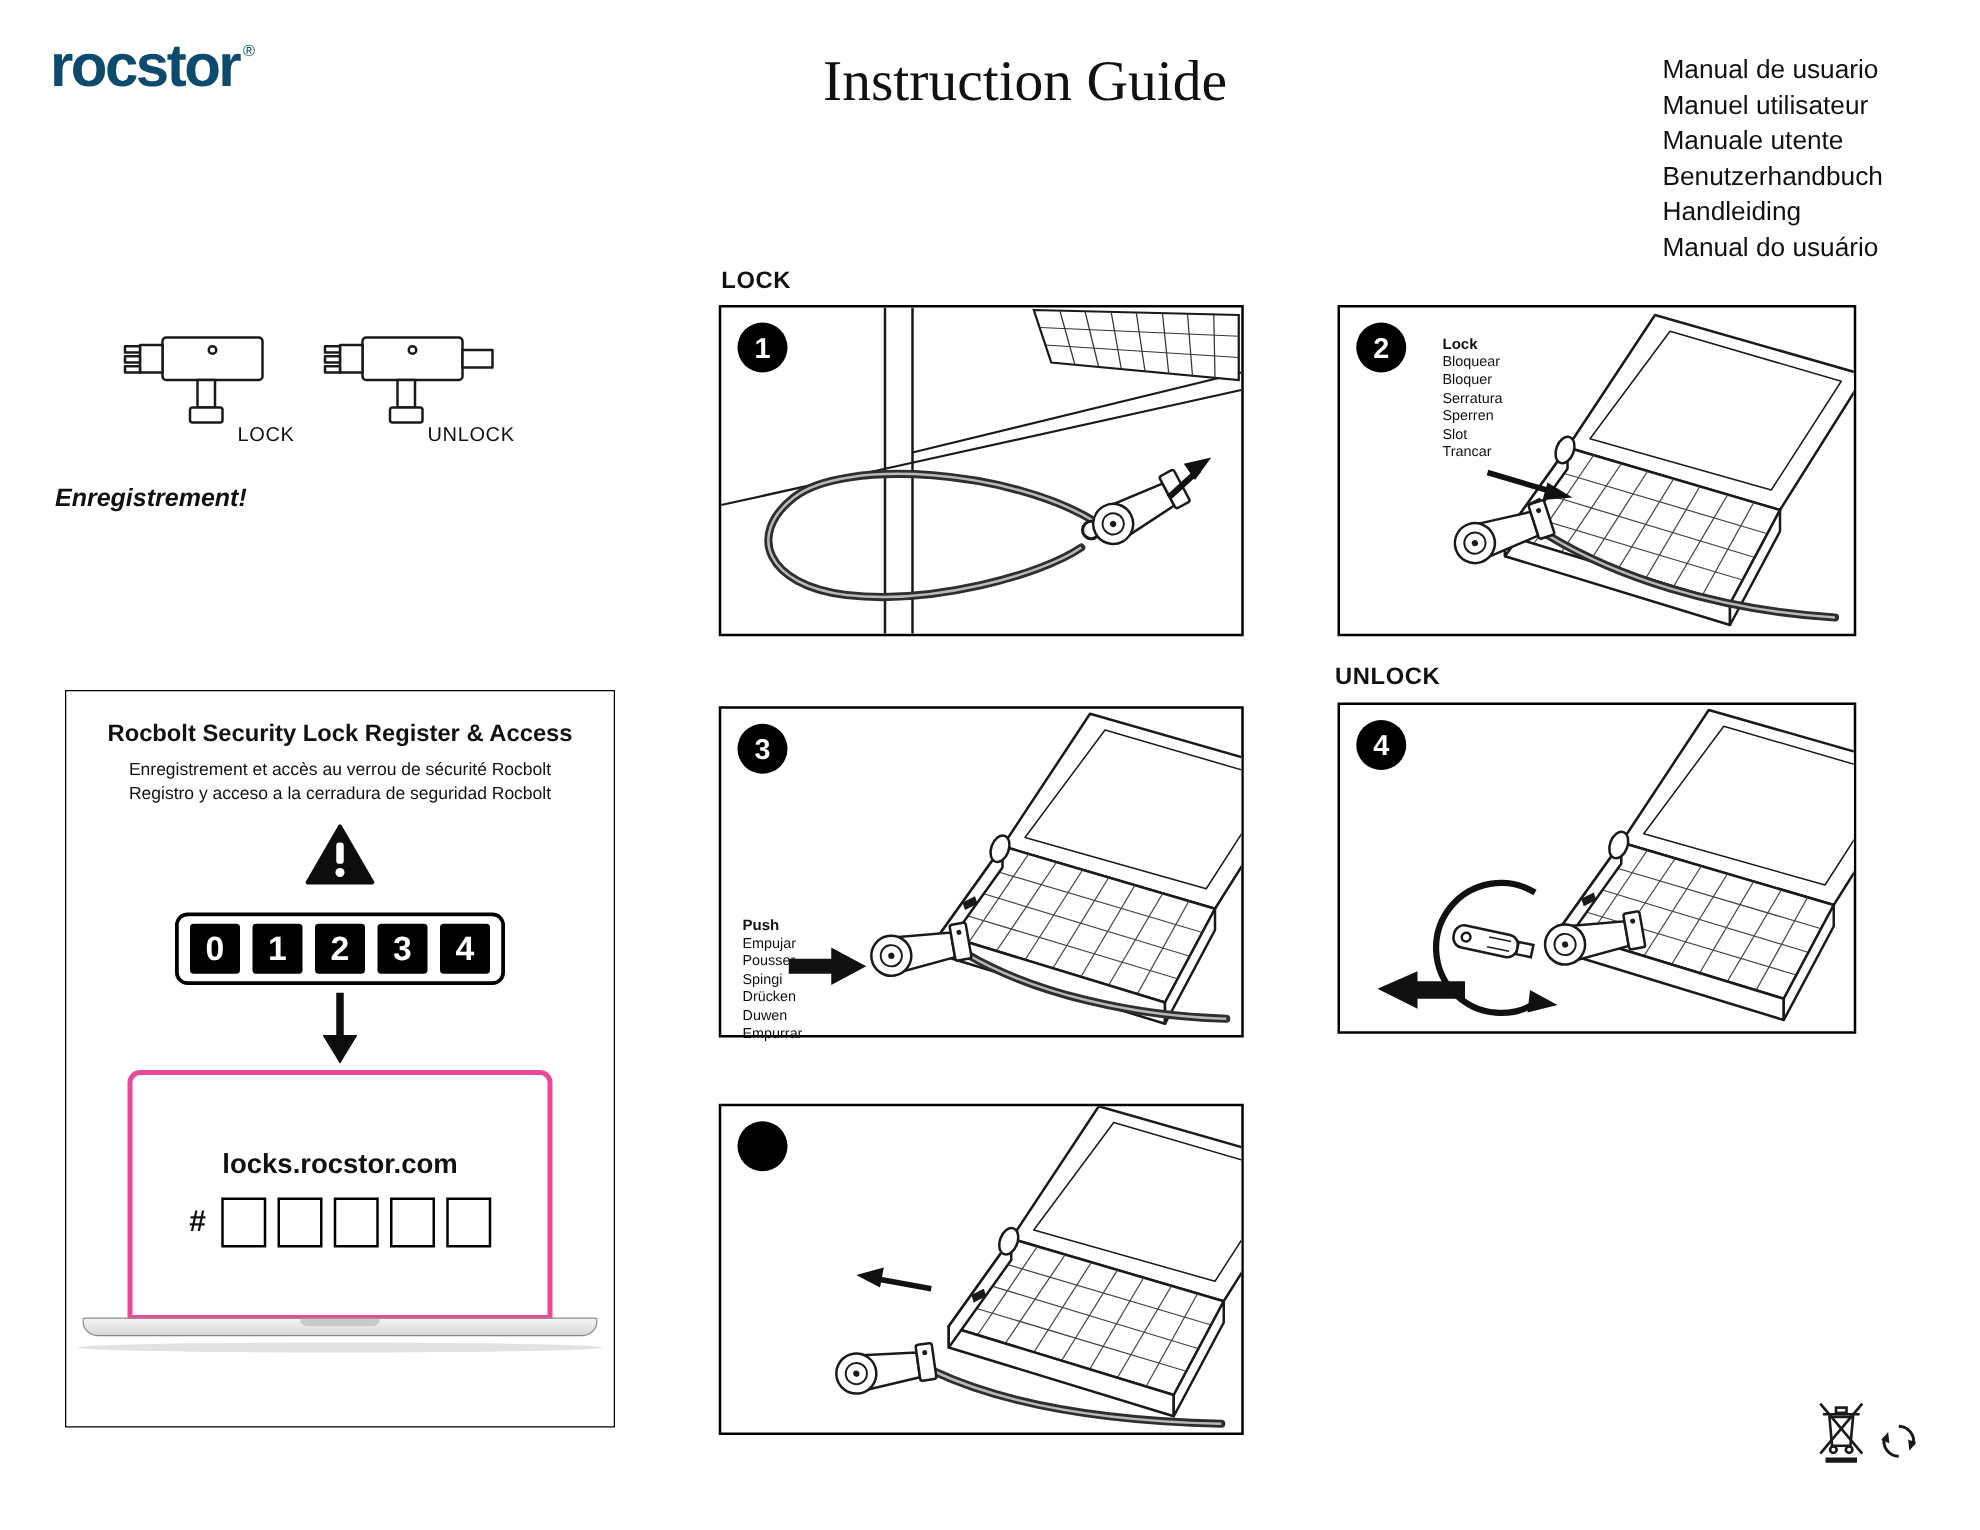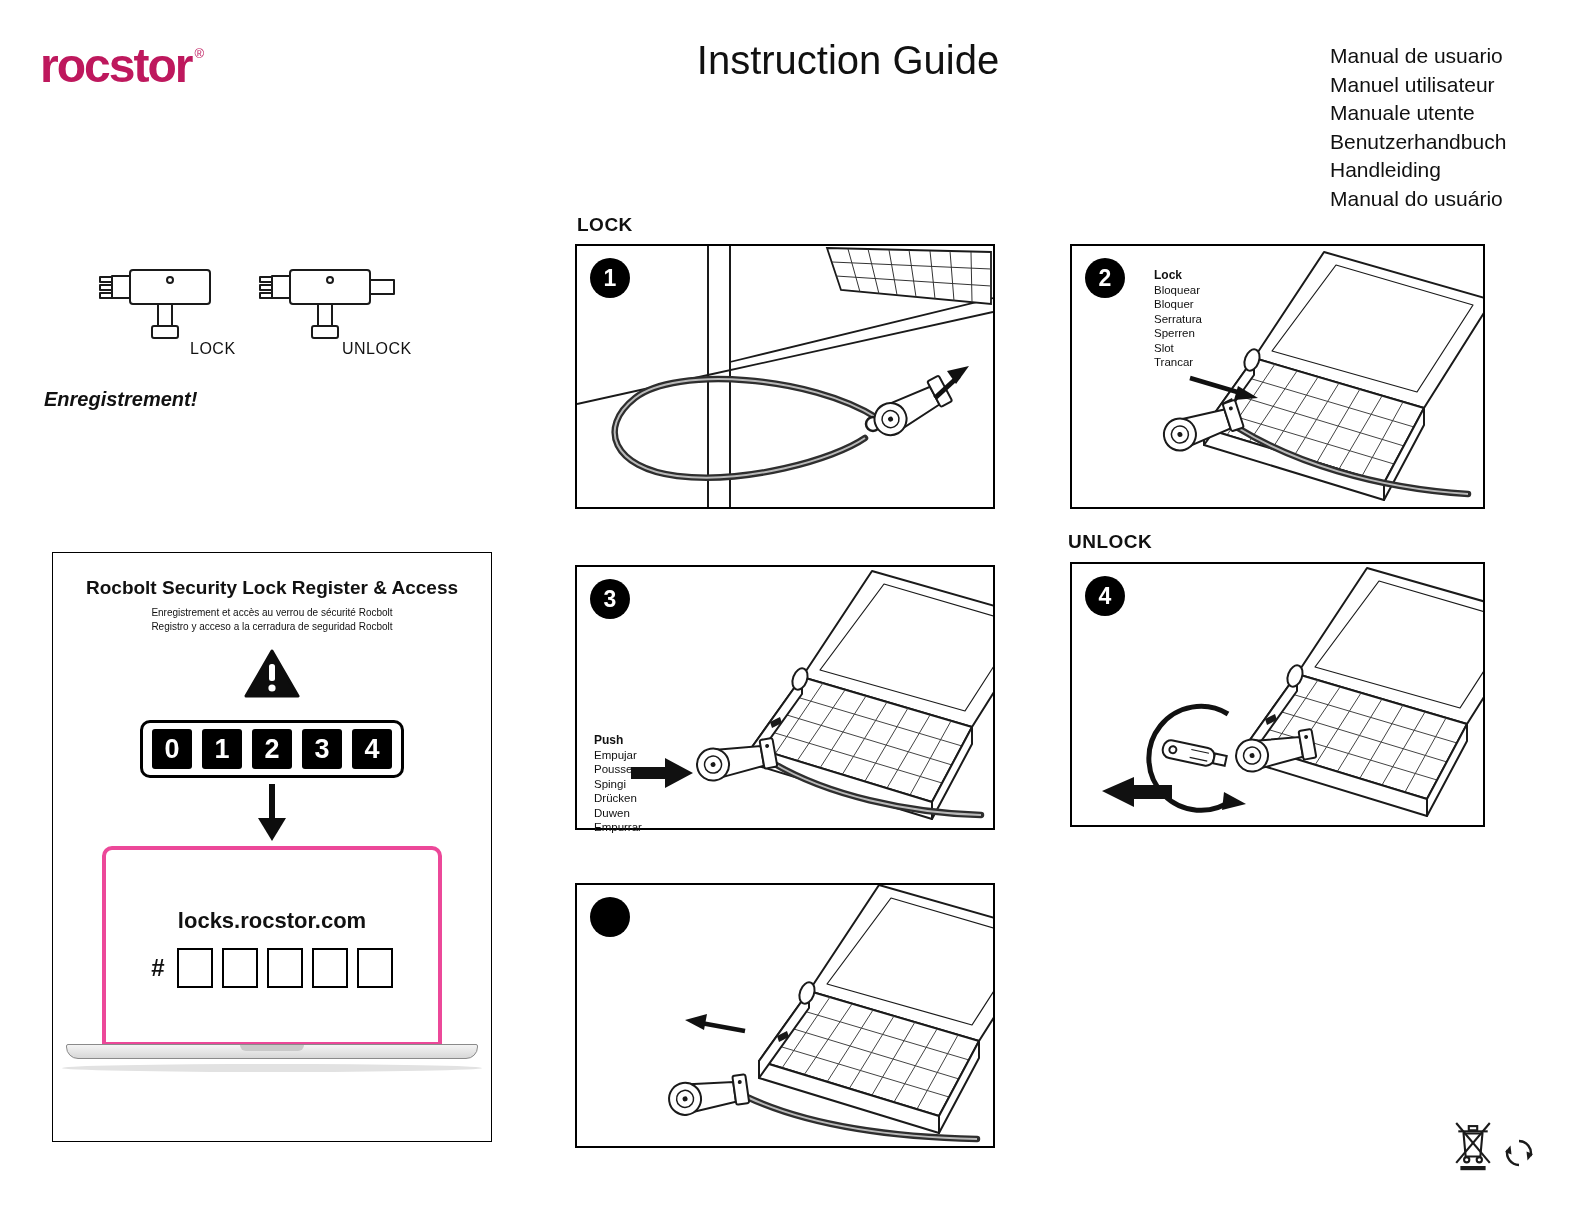--- a/index.html
+++ b/index.html
@@ -3,33 +3,33 @@
 <meta charset="utf-8">
 <style>
   html,body{margin:0;padding:0;}
   body{
     position:relative; width:1584px; height:1224px; background:#fff;
     font-family:"Liberation Sans", sans-serif; color:#111; overflow:hidden;
   }
   .abs{position:absolute;}
 
   
-  #logo{left:40px; top:38px; font-size:48px; font-weight:700; letter-spacing:-2px; color:#be185d;}
+  #logo{left:40px; top:26px; font-size:48px; font-weight:700; letter-spacing:-2px; color:#0c4a6e;}
   #logo .rmark{font-size:13px; font-weight:400; vertical-align:24px; letter-spacing:0; margin-left:3px;}
-  #title{left:848px; top:38px; transform:translateX(-50%); font-size:40px; font-weight:400; white-space:nowrap;}
+  #title{left:820px; top:38px; transform:translateX(-50%); font-size:46px; font-weight:400; white-space:nowrap;font-family:Liberation Serif, serif;}
   #languages{left:1330px; top:42px; font-size:21px; line-height:28.6px;}
 
   
   .device-label{font-size:16px; letter-spacing:.5px;}
   #congrats{left:44px; top:388px; font-size:20px; font-style:italic; font-weight:700;}
 
   
   #register-box{left:52px; top:552px; width:440px; height:590px; border:1.5px solid #000; text-align:center; box-sizing:border-box;}
   .reg-title{margin-top:24px; font-size:19px; font-weight:700;}
-  .reg-sub{font-size:10px; margin-top:3px;}
+  .reg-sub{font-size:14px; margin-top:3px;}
   .code-strip{display:inline-flex; gap:10px; padding:6px 9px; border:3.5px solid #000; border-radius:10px; margin:20px auto 0;}
   .code-key{width:40px; height:40px; background:#000; color:#fff; font-size:27px; font-weight:700;
             display:flex; align-items:center; justify-content:center; border-radius:3px;}
   .reg-screen{box-sizing:border-box; width:340px; height:200px; border:4px solid #ec4899;
               border-radius:10px 10px 2px 2px; background:#fff; margin:2px auto 0;}
   .reg-url{margin-top:58px; font-size:22px; font-weight:700;}
   .code-row{margin-top:14px; display:flex; justify-content:center; align-items:center; gap:9px;}
   .code-box{width:32px; height:36px; border:2px solid #000; background:#fff;}
   .hash{font-size:24px; font-weight:700; margin-right:3px;}
   .reg-base{width:412px; height:15px; background:linear-gradient(#f4f4f4,#d7d7d7);

